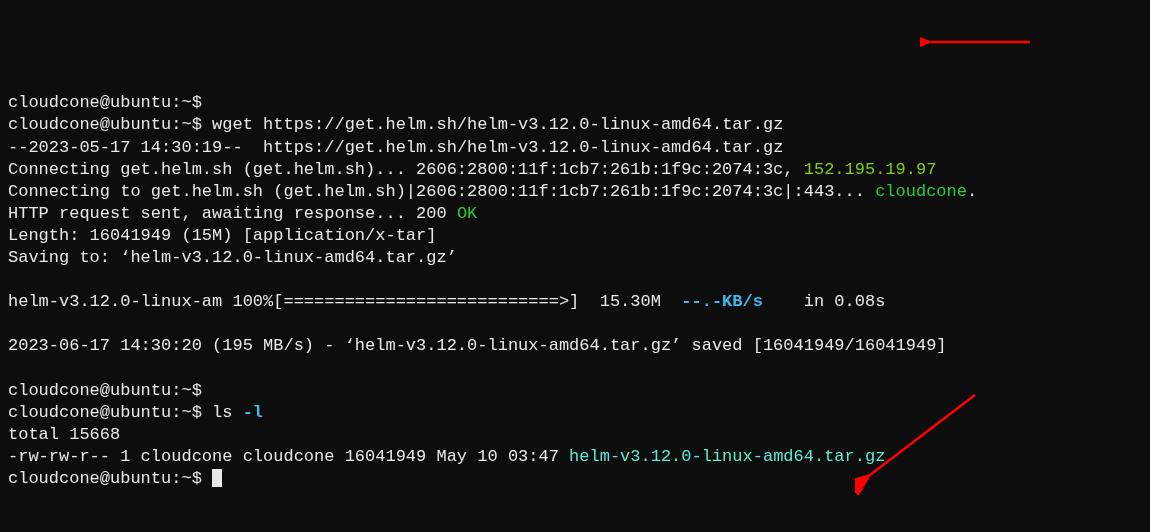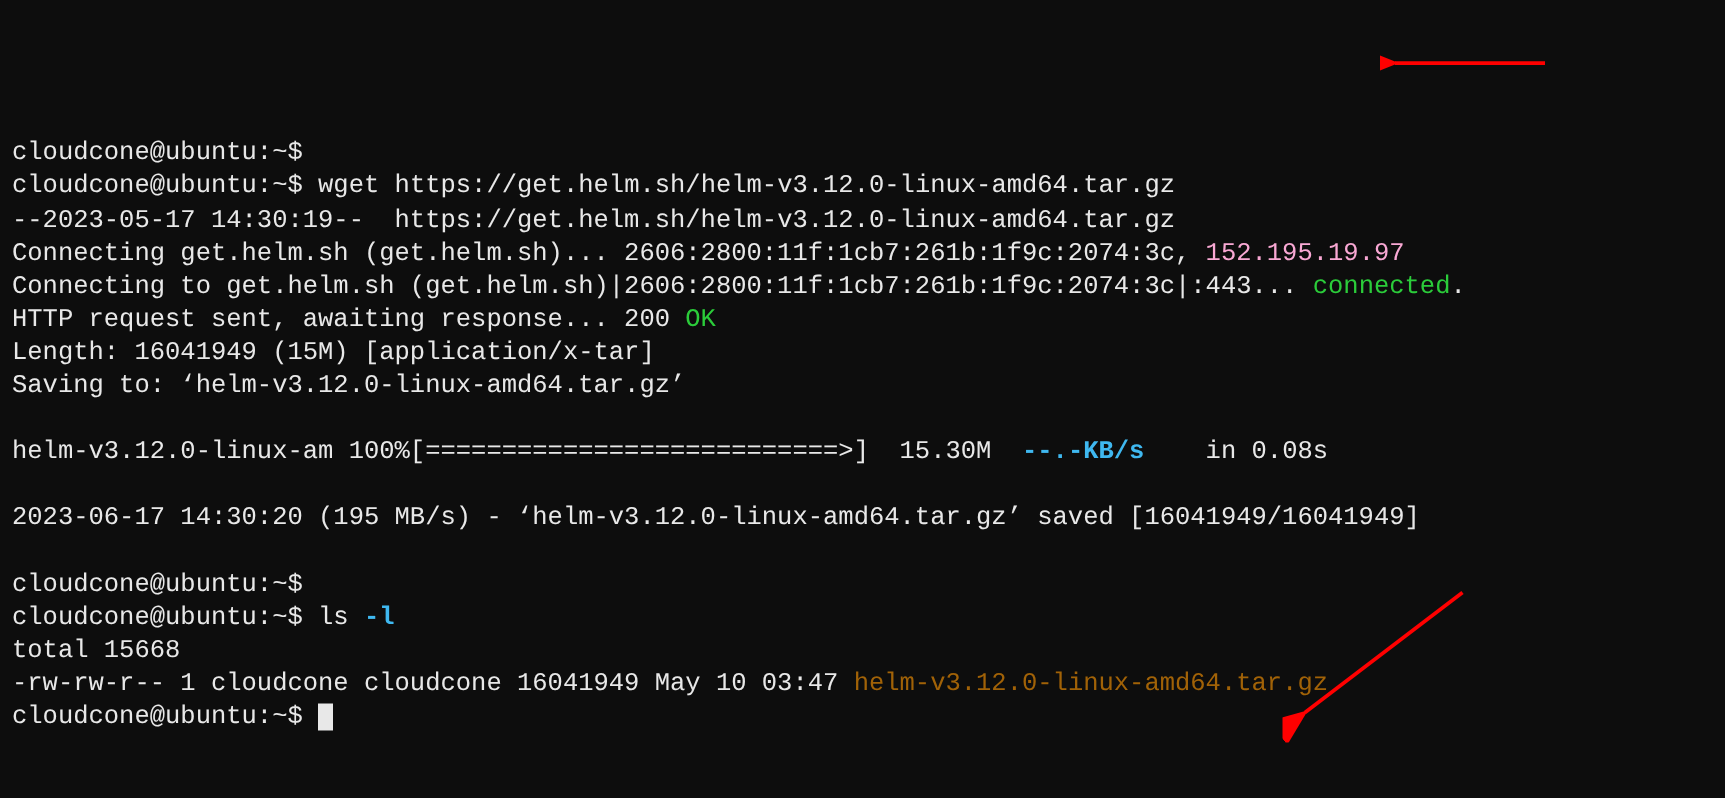--- a/index.html
+++ b/index.html
@@ -10,23 +10,23 @@
       line-height: 1.3;
       padding: 4px 8px;
       white-space: pre-wrap;
       width: 1150px;
       height: 532px;
       overflow: hidden;
       position: relative;
     }
     .white { color: #e8e8e8; }
     .green { color: #2bcc3a; }
-    .magenta { color: #f9a8d4; }
+    .magenta { color: #84cc16; }
     .cyan { color: #3fb8f0; font-weight: bold; }
-    .red { color: #a16207; }
+    .red { color: #5eead4; }
     .underline { }
     .cursor {
       display: inline-block;
       width: 10px;
       height: 18px;
       background: #e8e8e8;
       vertical-align: text-bottom;
       margin-bottom: 1px;
     }
     .arrow {
@@ -38,21 +38,21 @@
   </style>
 </head>
 <body>
 
 
 
 <div class="white"><span>cloudcone@ubuntu:~$</span>
 <span>cloudcone@ubuntu:~$</span> <span>wget</span> <span class="underline">https://get.helm.sh/helm-v3.12.0-linux-amd64.tar.gz</span>
 <span>--2023-05-17 14:30:19--  </span><span class="underline">https://get.helm.sh/helm-v3.12.0-linux-amd64.tar.gz</span>
 <span>Connecting get.helm.sh (get.helm.sh)... 2606:2800:11f:1cb7:261b:1f9c:2074:3c, </span><span class="magenta">152.195.19.97</span>
-<span>Connecting to get.helm.sh (get.helm.sh)|2606:2800:11f:1cb7:261b:1f9c:2074:3c|:443... </span><span class="green">connected</span><span>.</span>
+<span>Connecting to get.helm.sh (get.helm.sh)|2606:2800:11f:1cb7:261b:1f9c:2074:3c|:443... </span><span class="green">cloudcone</span><span>.</span>
 <span>HTTP request sent, awaiting response... 200 </span><span class="green">OK</span>
 <span>Length: 16041949 (15M) [application/x-tar]</span>
 <span>Saving to: ‘helm-v3.12.0-linux-amd64.tar.gz’</span>
 
 <span>helm-v3.12.0-linux-am 100%[===========================&gt;]  15.30M  </span><span class="cyan">--.-KB/s</span><span>    in 0.08s</span>
 
 <span>2023-06-17 14:30:20 (195 MB/s) - ‘helm-v3.12.0-linux-amd64.tar.gz’ saved [16041949/16041949]</span>
 
 <span>cloudcone@ubuntu:~$</span>
 <span>cloudcone@ubuntu:~$</span> <span>ls </span><span class="cyan">-l</span>

